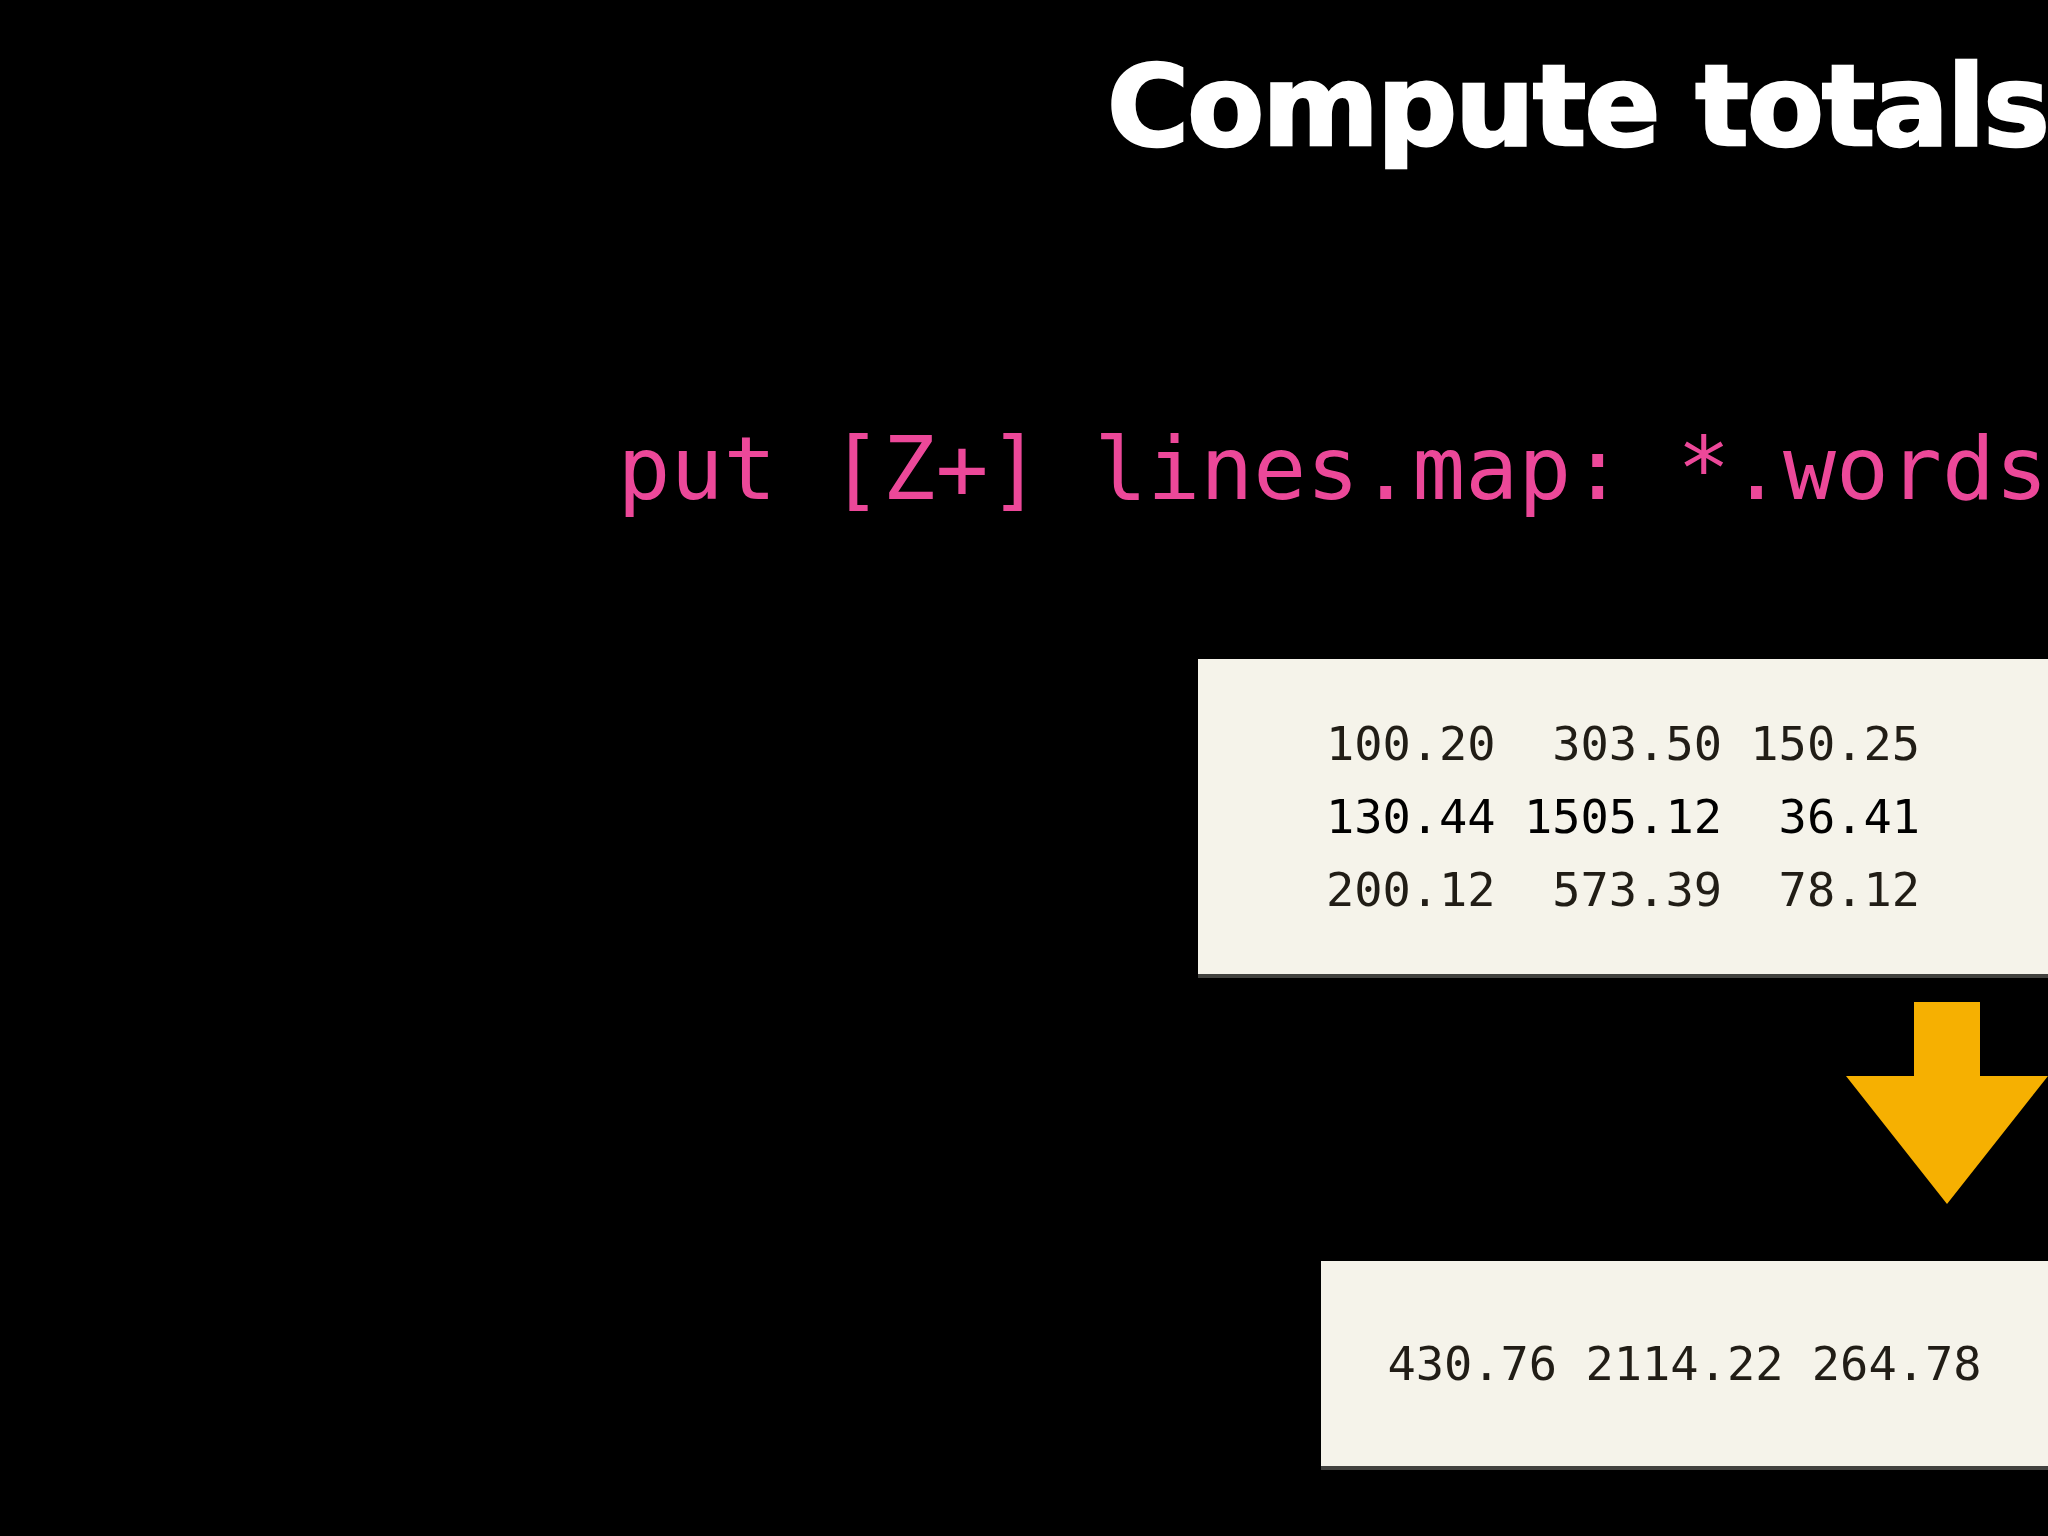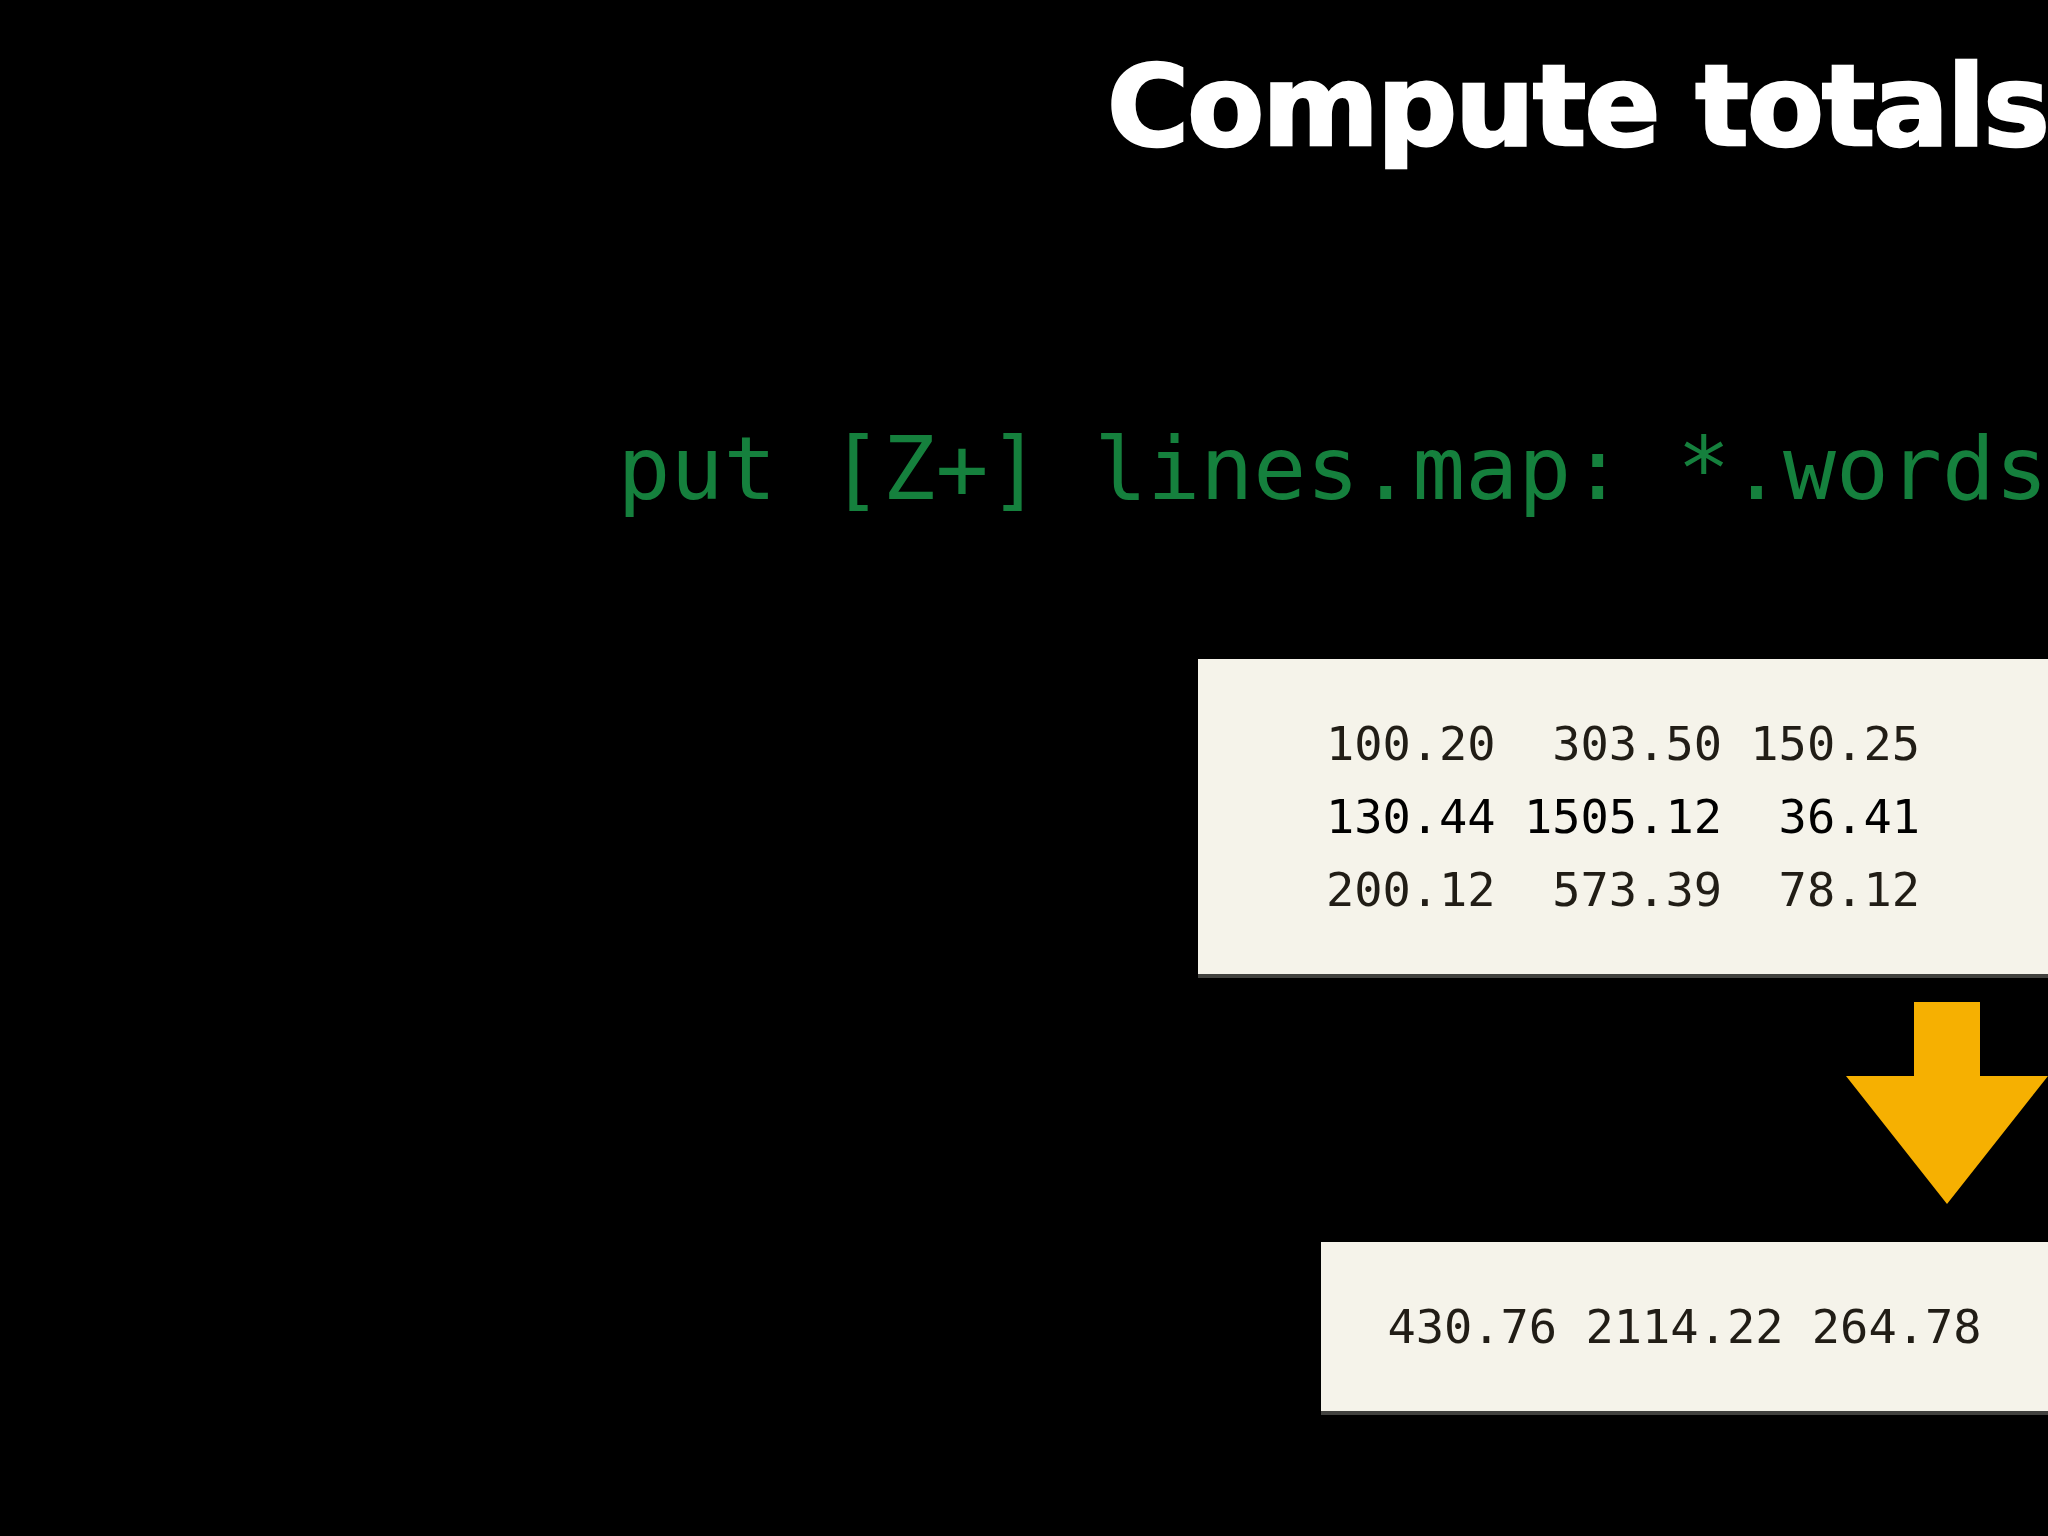--- a/index.html
+++ b/index.html
@@ -42,23 +42,23 @@
     justify-content: center;
     align-items: center;
     box-shadow: 0 4px 0 rgba(190, 188, 180, 0.35);
   }
   .card.input-card {
     margin-top: 140px;
     width: 850px;
     height: 315px;
   }
   .card.output-card {
-    margin-top: 38px;
+    margin-top: 57px;
     width: 727px;
-    height: 169px;
+    height: 205px;
   }
   .card-line {
     font-family: "DejaVu Sans Mono", monospace;
     font-size: 47px;
     line-height: 73px;
     white-space: pre;
   }
   .arrow-wrap {
     margin-top: 28px;
     width: 202px;
@@ -69,21 +69,21 @@
     display: block;
   }
 </style>
 </head>
 <body>
 
 <div class="slide" style="background-color: rgb(0, 0, 0);">
 
   <h1 class="title" style="color: rgb(255, 255, 255);">Compute totals</h1>
 
-  <div class="code-line" style="color: #15803d;">put [Z+] lines.map: *.words</div>
+  <div class="code-line" style="color: #ec4899;">put [Z+] lines.map: *.words</div>
 
   <div class="card input-card" style="background-color: rgb(245, 243, 234);">
     <div class="card-line" style="color: rgb(33, 29, 22);">100.20  303.50 150.25</div>
     <div class="card-line" style="color: #000000;">130.44 1505.12  36.41</div>
     <div class="card-line" style="color: rgb(33, 29, 22);">200.12  573.39  78.12</div>
   </div>
 
   <div class="arrow-wrap">
     <svg width="202" height="202" viewBox="0 0 202 202" aria-hidden="true">
       <polygon points="68,0 134,0 134,74 202,74 101,202 0,74 68,74" style="fill: rgb(246, 176, 1);"></polygon>

